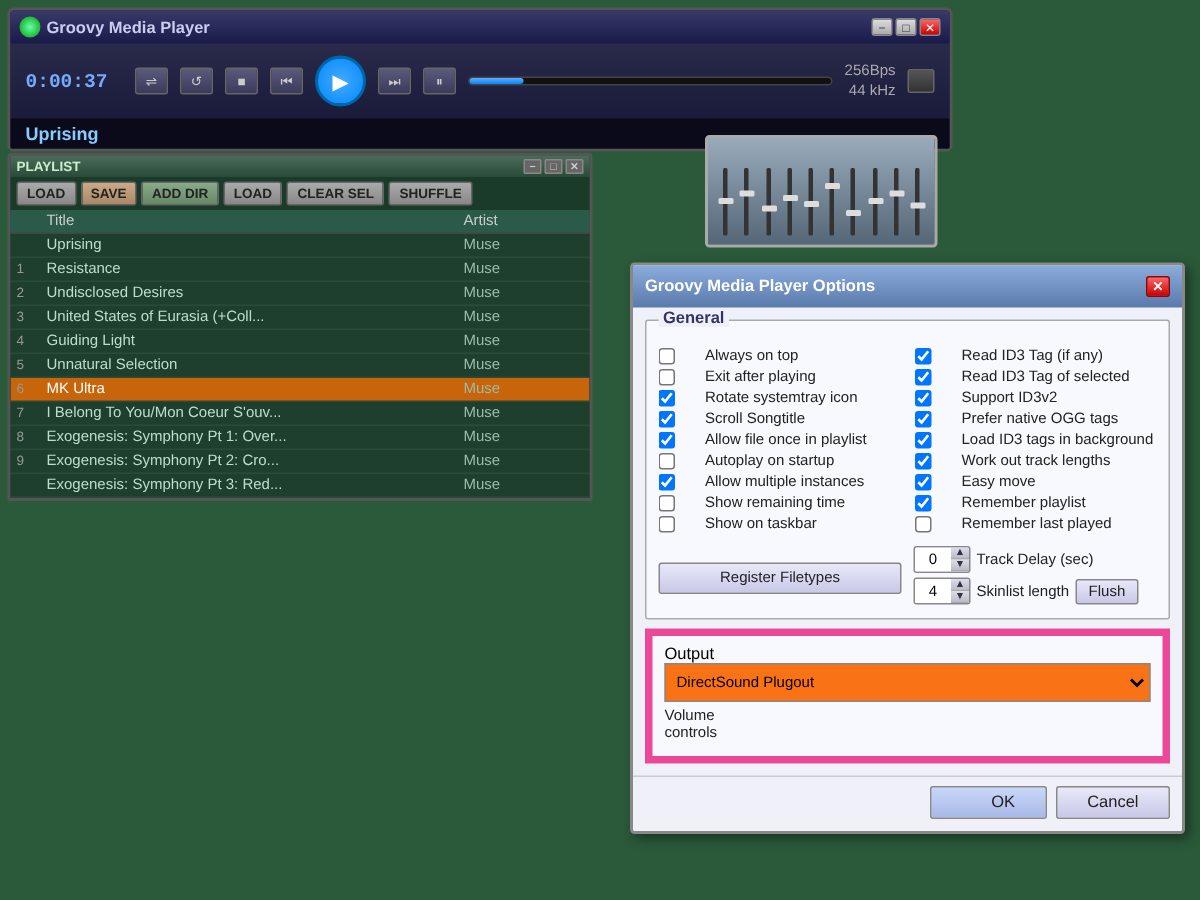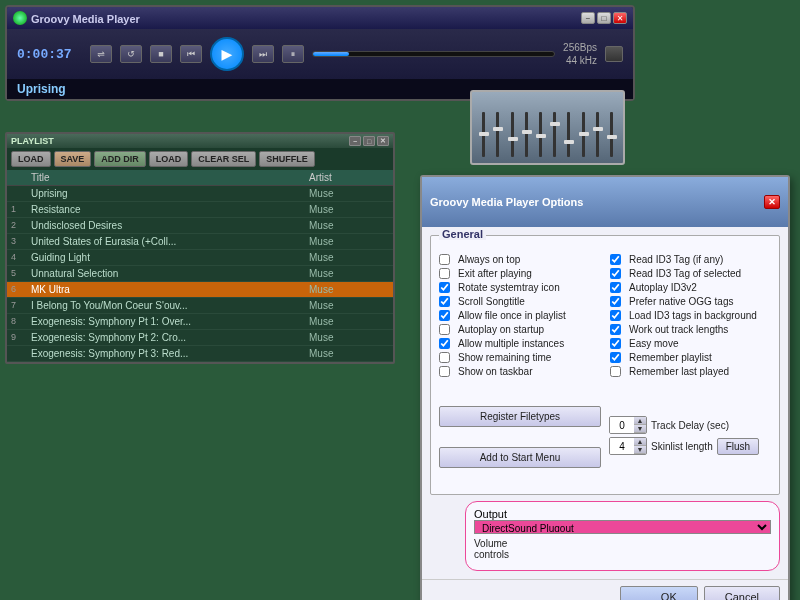--- a/index.html
+++ b/index.html
@@ -179,21 +179,21 @@
       height: 4px;
       background: #ddd;
       border-radius: 1px;
       position: absolute;
       left: -3px;
     }
 
     
     .playlist-window {
       position: absolute;
-      top: 132px;
+      top: 102px;
       left: 5px;
       width: 390px;
       background: #2a4a3a;
       border: 2px solid #555;
       border-radius: 2px;
     }
     .playlist-titlebar {
       background: linear-gradient(#4a6a5a, #2a4a3a);
       padding: 2px 4px;
       display: flex;
@@ -281,21 +281,21 @@
       top: 175px;
       left: 420px;
       width: 370px;
       background: #f0f0f8;
       border: 2px solid #888;
       border-radius: 3px;
       box-shadow: 3px 3px 8px rgba(0,0,0,0.4);
     }
     .options-titlebar {
       background: linear-gradient(180deg, #8aacdc 0%, #5a7aac 100%);
-      padding: 18px 8px;
+      padding: 7px 8px;
       display: flex;
       align-items: center;
       justify-content: space-between;
       color: white;
       font-size: 11px;
       font-weight: bold;
     }
     .options-close-btn {
       width: 16px;
       height: 14px;
@@ -333,37 +333,37 @@
     .options-cols {
       display: flex;
       gap: 10px;
     }
     .options-col {
       flex: 1;
     }
     .checkbox-row {
       display: flex;
       align-items: center;
-      gap: 8px;
+      gap: 20px;
       margin-bottom: 3px;
     }
     .checkbox-row input[type=checkbox] {
       width: 11px;
       height: 11px;
       cursor: pointer;
     }
     .checkbox-label {
       font-size: 10px;
       color: #222;
     }
 
     .options-buttons-row {
       display: flex;
       gap: 6px;
-      margin: 20px 0;
+      margin: 0 0;
     }
     .options-action-btn {
       flex: 1;
       padding: 4px 8px;
       font-size: 10px;
       background: linear-gradient(#e8e8f8, #c8c8e8);
       border: 1px solid #888;
       border-radius: 2px;
       cursor: pointer;
       color: #222;
@@ -419,43 +419,42 @@
       border: 1px solid #888;
       border-radius: 2px;
       cursor: pointer;
       color: #222;
     }
 
     .output-section {
       margin-top: 6px;
     }
     .output-group {
-      border: 1px solid #ec4899;
-      border-radius: 12px;
+      border: 5px solid #ec4899;
+      border-radius: 0;
       padding: 6px 8px;
       background: #f8f8ff;
-      margin-left: 35px;
     }
     .output-row {
       display: flex;
       align-items: center;
       gap: 6px;
       margin-bottom: 4px;
     }
     .output-row-label {
       font-size: 10px;
       color: #222;
       width: 70px;
     }
     .select-dropdown {
       flex: 1;
-      height: 14px;
+      height: 26px;
       font-size: 10px;
       border: 1px solid #888;
-      background: #ec4899;
+      background: #f97316;
       cursor: pointer;
       padding: 1px 3px;
     }
 
     .dialog-footer {
       display: flex;
       justify-content: flex-end;
       gap: 6px;
       padding: 6px 8px 8px 8px;
       border-top: 1px solid #ccc;
@@ -697,21 +696,21 @@
         <div class="checkbox-row">
       <input type="checkbox" id="read_id3" checked="" style="">
       <label for="read_id3" class="checkbox-label">Read ID3 Tag (if any)</label>
     </div>
             <div class="checkbox-row">
       <input type="checkbox" id="read_id3_selected" checked="" style="">
       <label for="read_id3_selected" class="checkbox-label">Read ID3 Tag of selected</label>
     </div>
             <div class="checkbox-row">
       <input type="checkbox" id="support_id3v2" checked="" style="">
-      <label for="support_id3v2" class="checkbox-label">Autoplay ID3v2</label>
+      <label for="support_id3v2" class="checkbox-label">Support ID3v2</label>
     </div>
             <div class="checkbox-row">
       <input type="checkbox" id="prefer_native_ogg" checked="" style="">
       <label for="prefer_native_ogg" class="checkbox-label">Prefer native OGG tags</label>
     </div>
             <div class="checkbox-row">
       <input type="checkbox" id="load_id3_bg" checked="" style="">
       <label for="load_id3_bg" class="checkbox-label">Load ID3 tags in background</label>
     </div>
             <div class="checkbox-row">
@@ -729,23 +728,20 @@
             <div class="checkbox-row">
       <input type="checkbox" id="remember_last" style="">
       <label for="remember_last" class="checkbox-label">Remember last played</label>
     </div>
           </div>
       </div>
       <div style="display:flex; gap:8px; margin-top:6px; align-items:center;">
         <div style="flex:1;">
           <div class="options-buttons-row">
             <button class="options-action-btn">Register Filetypes</button>
-          </div>
-          <div class="options-buttons-row">
-            <button class="options-action-btn">Add to Start Menu</button>
           </div>
         </div>
         <div style="flex:1;">
           <div class="track-delay-row">
             <div class="number-input-group">
               <input type="text" class="number-input" value="0" style="">
               <div class="number-spinners">
                 <button class="spinner-btn">▲</button>
                 <button class="spinner-btn">▼</button>
               </div>

